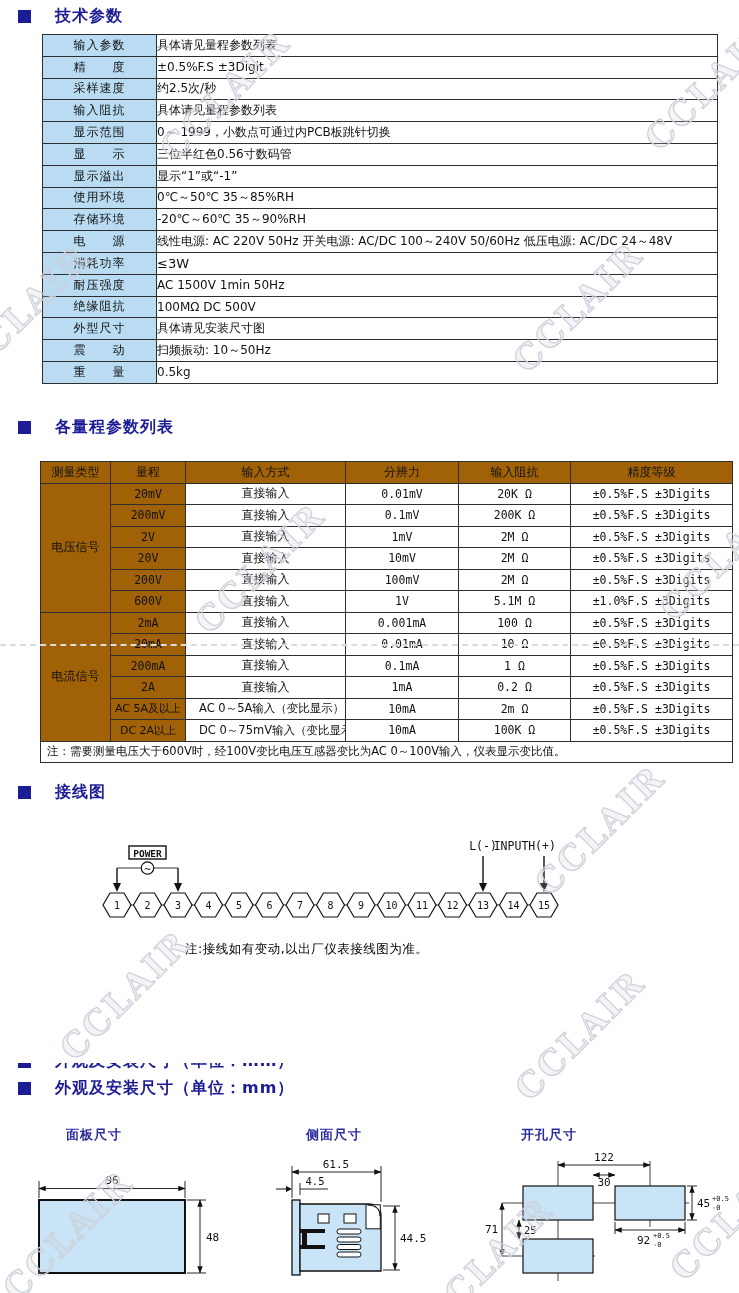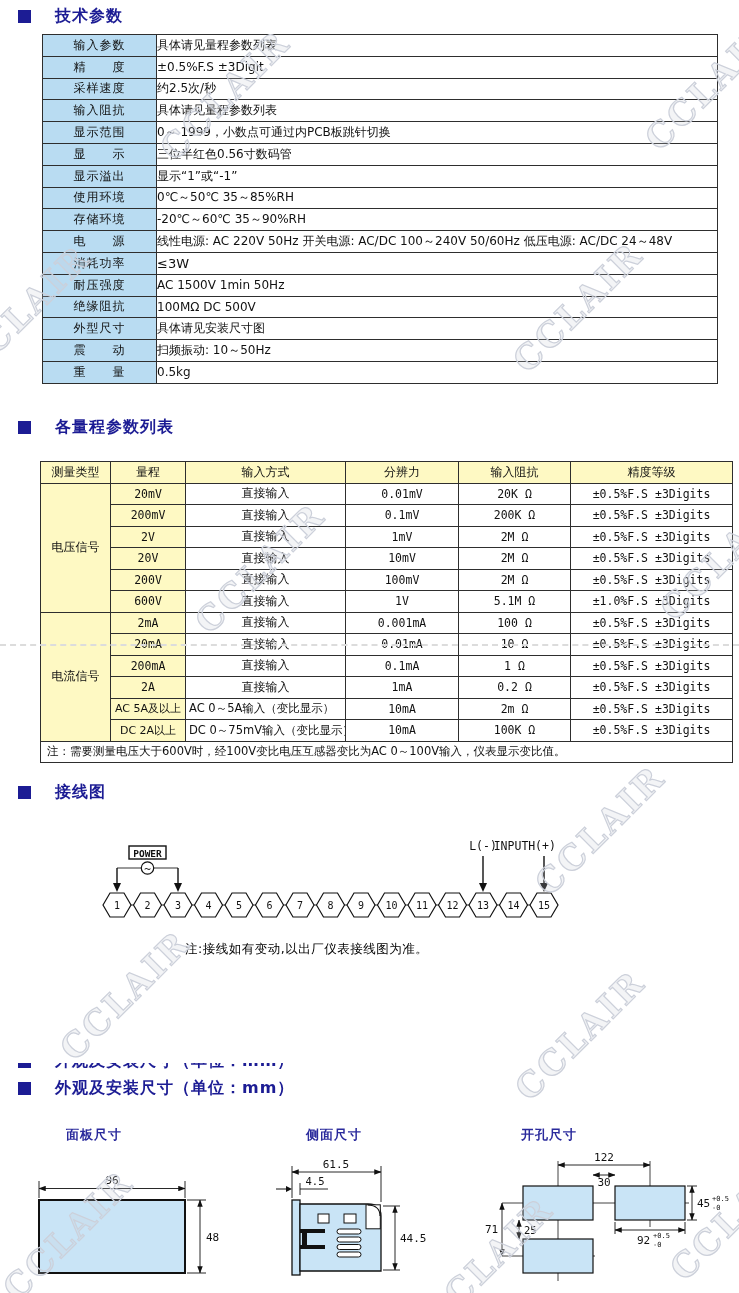--- a/index.html
+++ b/index.html
@@ -22,23 +22,23 @@
   .tbl-wrap{position:absolute;z-index:1;border-radius:11px;}
   table{border-collapse:collapse;table-layout:fixed;}
   td{border:1px solid #2e2e2e;font-size:12px;overflow:hidden;white-space:nowrap;padding:0;}
   .t1{width:676px;}
   .t1 td{height:20.8px;}
   .t1 td.k{width:113px;background:#b9dcf2;text-align:center;letter-spacing:1px;}
   .t1 td.v{}
   .t1 tr:nth-child(11) td.v{font-size:13px;}
   .t2{width:692px;}
   .t2 td{height:20.5px;text-align:center;}
-  .t2 td.blue{background:#fef9c3;}
+  .t2 td.blue{background:#a16207;}
   .t2 td.mono{font-family:"DejaVu Sans Mono","DejaVu Sans",monospace;font-size:11.5px;}
-  .t2 td.left{text-align:left;padding:0 3px;font-size:11.5px;}
+  .t2 td.left{text-align:left;padding:0 13px;font-size:11.5px;}
   .t2 td.note{text-align:left;padding:0 6px;font-size:11.5px;}
   
   .dash-artifact{position:absolute;left:0;top:644px;width:739px;height:0;
       border-top:2px dashed #dcdcdc;z-index:6;pointer-events:none;}
   
   .wiring-svg{position:absolute;left:78px;top:833px;z-index:2;}
   .wiring-note{position:absolute;left:185px;top:941px;font-size:12.5px;color:#000000;z-index:2;letter-spacing:0.5px;}
   .dim-svg{position:absolute;z-index:2;}
   svg text{font-family:"DejaVu Sans Mono","DejaVu Sans",monospace;fill:#111;}
 </style>

